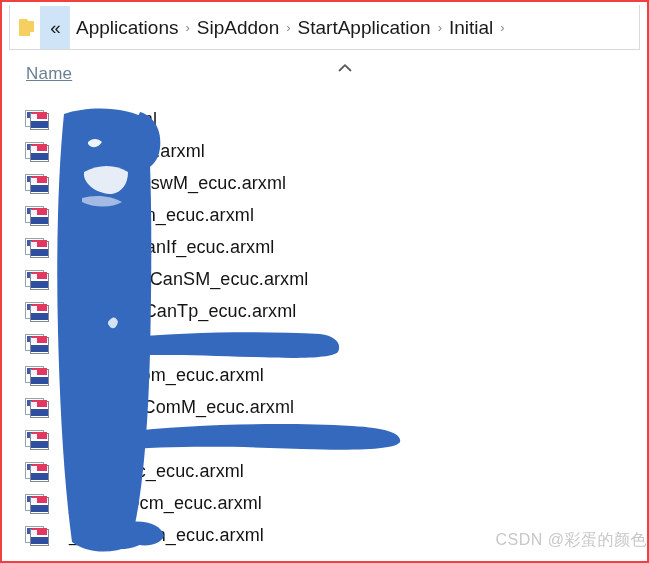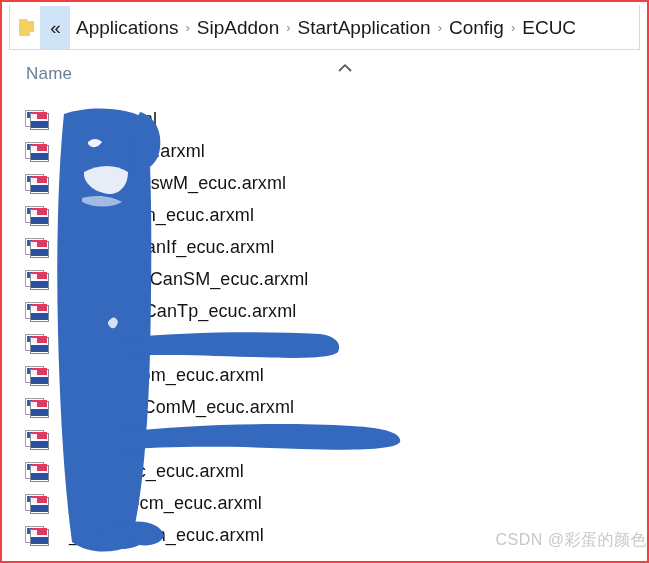--- a/index.html
+++ b/index.html
@@ -109,20 +109,21 @@
     right: 7px;
     height: 30px;
   }
   #column-header-name {
     position: absolute;
     left: 17px;
     top: 6px;
     font-size: 17px;
     color: #6b7f94;
     letter-spacing: 0.2px;
+    text-decoration: underline;
   }
   #sort-ascending-icon {
     position: absolute;
     left: 329px;
     top: 5px;
     width: 14px;
     height: 10px;
   }
   #sort-ascending-icon svg { display: block; }
 
@@ -237,24 +238,23 @@
 
     <div class="crumb">Applications</div>
     <div class="crumb-sep">›</div>
 
     <div class="crumb">SipAddon</div>
     <div class="crumb-sep">›</div>
 
     <div class="crumb">StartApplication</div>
     <div class="crumb-sep">›</div>
 
-    <div class="crumb">Config</div>
+    <div class="crumb">Initial</div>
     <div class="crumb-sep">›</div>
 
-    <div class="crumb">ECUC</div>
   </div>
 
   <div id="list-header">
     <div id="column-header-name">Name</div>
     <div id="sort-ascending-icon">
       <svg width="14" height="10" viewBox="0 0 14 10">
         <path d="M1.5 7.5 L7 2.2 L12.5 7.5" stroke="#5a5a5a" stroke-width="1.8" fill="none" stroke-linecap="round" stroke-linejoin="round"></path>
       </svg>
     </div>
   </div>

